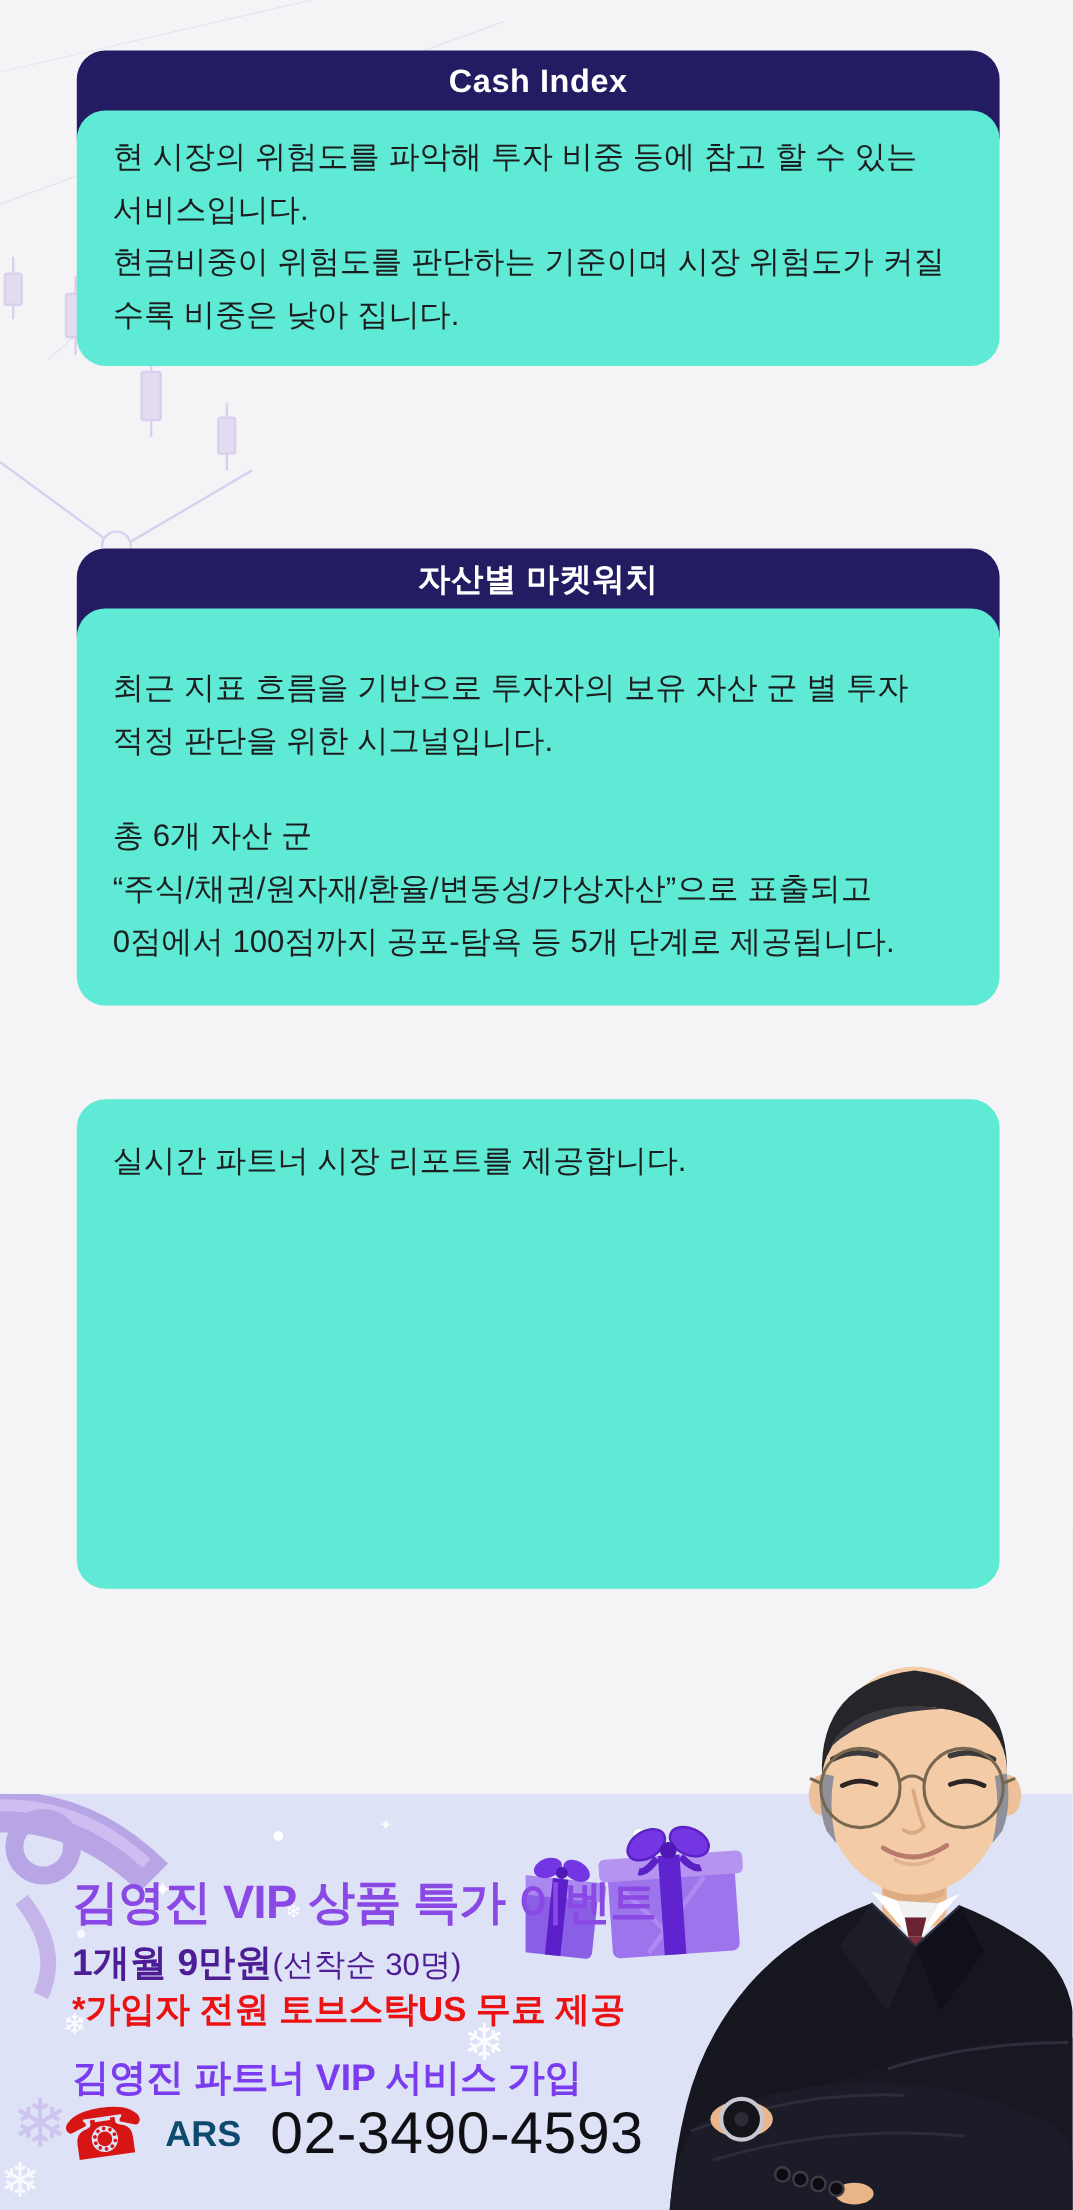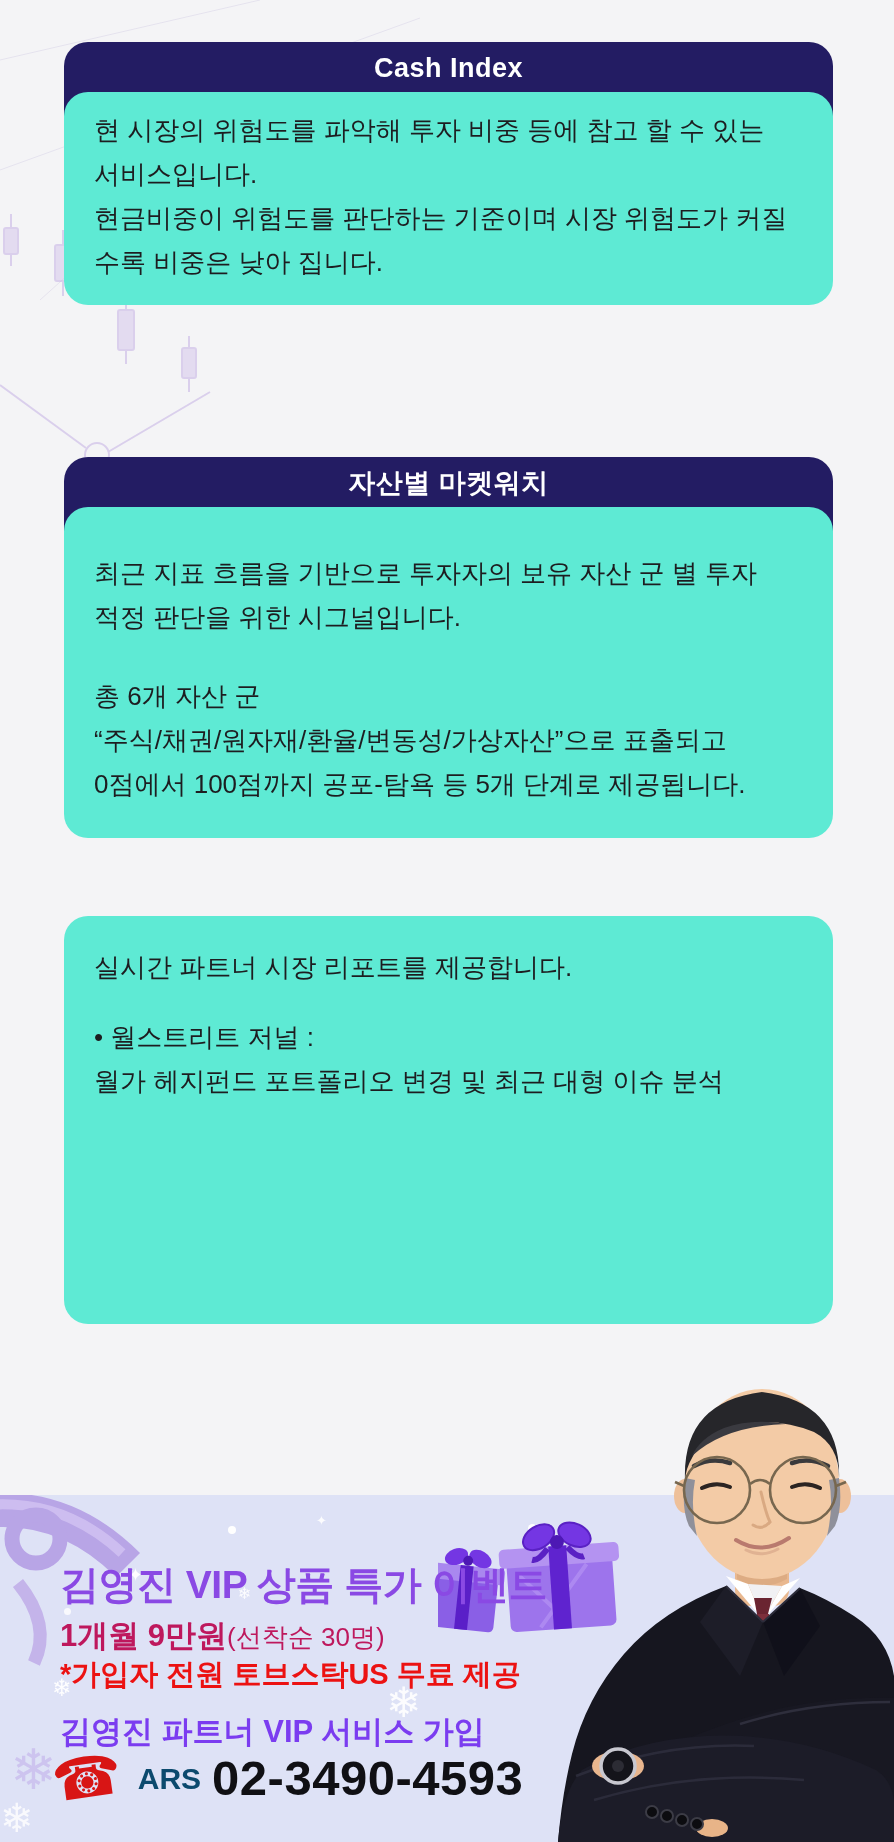--- a/index.html
+++ b/index.html
@@ -14,29 +14,29 @@
   .card-head span{line-height:52px;font-size:27px;font-weight:bold;color:#ffffff;letter-spacing:.5px;}
   .card-body{margin-top:-24px;background:#5eead4;border-radius:24px;position:relative;
              padding:0 30px;box-sizing:border-box;font-size:26px;line-height:44px;}
   .card-body p{margin:0;}
   .card-body p + p{margin-top:26px;}
   .ln{min-height:44px;}
   
   .banner{position:absolute;left:0;top:1495px;width:894px;height:347px;background:#dee2f6;z-index:1;}
   .bn-headline{position:absolute;left:60px;top:1558px;z-index:3;font-size:39px;font-weight:800;
                color:#8a49e4;letter-spacing:-0.5px;}
-  .bn-price{position:absolute;left:60px;top:1615px;z-index:3;color:#be185d;}
+  .bn-price{position:absolute;left:60px;top:1615px;z-index:3;color:#4c1d95;}
   .bn-price .b{font-size:31px;font-weight:800;}
   .bn-price .n{font-size:26px;font-weight:400;}
   .bn-red{position:absolute;left:60px;top:1655px;z-index:3;font-size:29px;font-weight:700;color:#ec1212;text-align:center;}
   .bn-signup{position:absolute;left:60px;top:1711px;z-index:3;font-size:31px;font-weight:800;color:#7b3cf0;}
   .bn-phone{position:absolute;left:52px;top:1748px;z-index:3;display:flex;align-items:center;}
   .bn-phone .tel-icon{font-size:56px;color:#d81515;line-height:60px;transform:rotate(-8deg);}
   .bn-phone .ars{font-size:30px;font-weight:600;color:#0c4a6e;margin:1px 0 0 16px;}
-  .bn-phone .num{font-size:49px;font-weight:700;color:#101014;margin-left:11px;letter-spacing:.5px;}
+  .bn-phone .num{font-size:49px;font-weight:400;color:#101014;margin-left:24px;letter-spacing:.5px;}
   
   .flake{position:absolute;z-index:2;line-height:1;}
   .dot{position:absolute;border-radius:50%;background:#ffffff;z-index:2;}
   .gifts{position:absolute;left:438px;top:1516px;z-index:3;}
   .ribbon{position:absolute;left:0;top:1495px;z-index:2;}
   .man{position:absolute;left:554px;top:1380px;z-index:4;}
 </style>
 </head>
 <body>
 
@@ -92,24 +92,20 @@
         <span class="ln" style="display:block">0점에서 100점까지 공포-탐욕 등 5개 단계로 제공됩니다.</span>
       </p>
     </div>
   </section>
 
   <section class="card" style="top:940px">
     <div class="card-body" style="height:408px;padding-top:29px">
       <p>
         <span class="ln" style="display:block">실시간 파트너 시장 리포트를 제공합니다.</span>
       </p>
-      <p>
-        <span class="ln" style="display:block">• 월스트리트 저널 :</span>
-        <span class="ln" style="display:block">월가 헤지펀드 포트폴리오 변경 및 최근 대형 이슈 분석</span>
-      </p>
     </div>
   </section>
 
   <div class="banner"></div>
 
   <svg class="ribbon" width="250" height="190" viewBox="0 0 250 190">
     <g opacity="0.95">
       <path d="M-30,18 Q60,2 128,70" fill="none" stroke="#b7a2e6" stroke-width="34"></path>
       <path d="M-30,12 Q58,-2 122,58" fill="none" stroke="#cdbcf0" stroke-width="10"></path>
       <circle cx="36" cy="44" r="24" fill="none" stroke="#b7a2e6" stroke-width="15"></circle>

